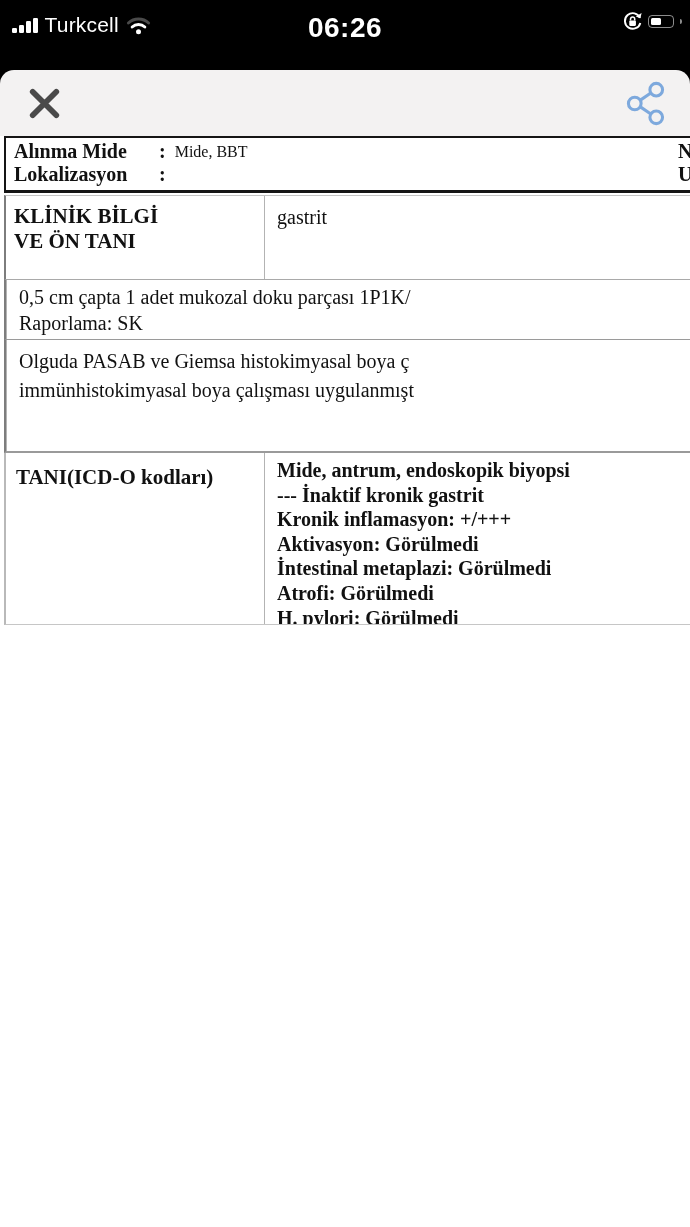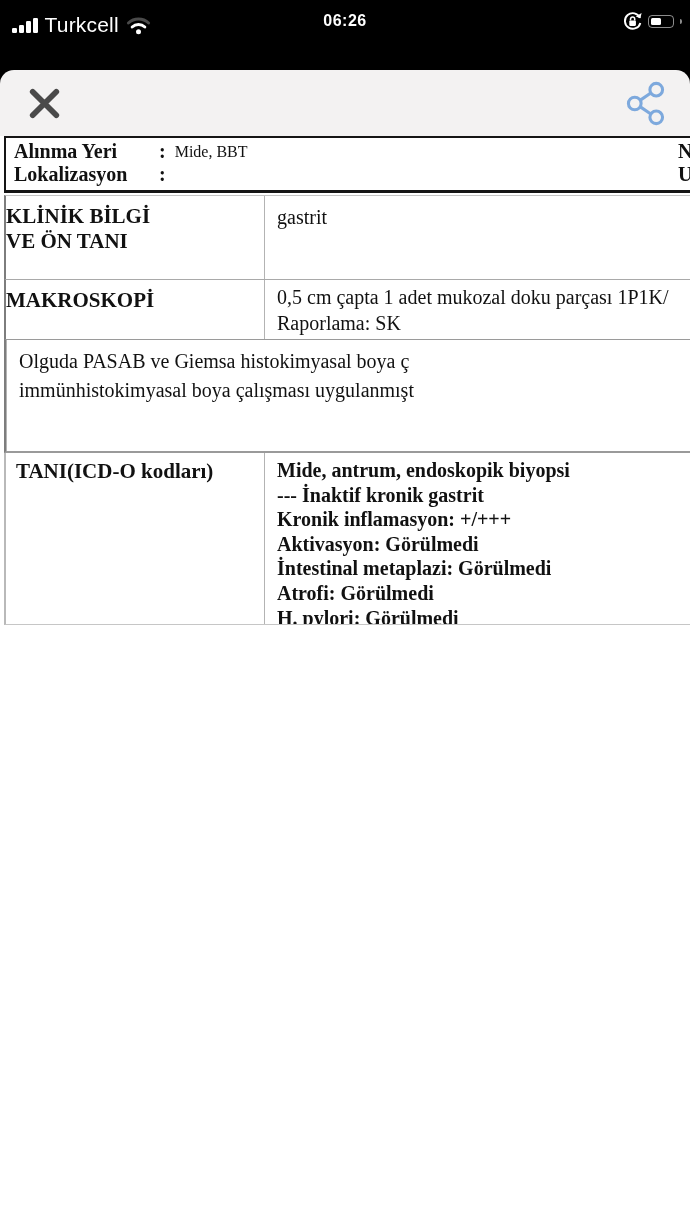--- a/index.html
+++ b/index.html
@@ -16,21 +16,21 @@
     font-family:"Liberation Sans","DejaVu Sans",sans-serif;
   }
   .sb-left { position:absolute; left:12px; top:10px; height:30px; display:flex; align-items:center; gap:7px; }
   .signal { display:flex; align-items:flex-end; gap:2.5px; height:16px; }
   .signal i { display:block; width:4.5px; background:#fff; border-radius:1.2px; }
   .signal i:nth-child(1){height:5px;} .signal i:nth-child(2){height:8.5px;}
   .signal i:nth-child(3){height:12px;} .signal i:nth-child(4){height:15.5px;}
   .carrier { font-size:21px; font-weight:400; letter-spacing:.2px; }
   .sb-time {
     position:absolute; top:12px; left:50%; transform:translateX(-50%);
-    font-size:16px; font-weight:600; letter-spacing:.5px;
+    font-size:28px; font-weight:600; letter-spacing:.5px;
   }
   .sb-right { position:absolute; right:8px; top:11px; display:flex; align-items:center; gap:5px; }
   .battery { position:relative; width:26px; height:13px; border:1.5px solid rgba(255,255,255,.55); border-radius:4px; }
   .battery-fill { position:absolute; left:1.5px; top:1.5px; width:10px; height:7px; background:#fff; border-radius:1.5px; }
   .battery-tip { width:2px; height:5px; background:rgba(255,255,255,.55); border-radius:0 2px 2px 0; margin-left:1px; }
 
   
   .sheet {
     position:absolute; top:70px; left:0; right:0; bottom:0;
     background:#f3f2f2; border-radius:14px 14px 0 0; overflow:hidden;
@@ -54,37 +54,37 @@
   .head-row { display:flex; line-height:23px; }
   .head-label { width:145px; font-weight:700; font-size:20px; }
   .head-colon { font-weight:700; font-size:20px; }
   .head-value { margin-left:9px; font-size:16px; white-space:pre; }
   .edge-frag { position:absolute; left:672px; font-weight:700; font-size:20px; }
   .edge-frag.f0 { top:2px; } .edge-frag.f1 { top:25px; }
 
   .black-sep { height:3px; background:#151515; margin-bottom:2px; }
 
   .trow { position:relative; display:flex; border-left:2px solid #7d7d7d; background:#fff; }
-  .cell-l { width:258px; font-weight:700; white-space:pre; overflow:hidden; }
+  .cell-l { width:258px; font-weight:700; white-space:pre; overflow:hidden; padding-left:8px; }
   .cell-r { flex:1; border-left:1px solid #b3b3b3; padding-left:12px; white-space:pre; overflow:hidden; }
 
   .row-klinik { height:85px; border-top:1px solid #c4c4c4; border-bottom:1px solid #a9a9a9; }
   .row-klinik .cell-l { font-size:21px; line-height:25px; padding-top:8px; }
   .row-klinik .cell-r { font-size:20px; line-height:25px; padding-top:9px; }
 
   .row-makroskopi { height:60px; border-bottom:1px solid #9a9a9a; }
   .row-makroskopi .cell-l { font-size:21px; padding-top:8px; }
   .row-makroskopi .cell-r { font-size:20px; line-height:26px; padding-top:4px; }
 
   .row-uygulanan { height:113px; border-bottom:2px solid #9a9a9a; }
   .row-uygulanan .cell-l { font-size:19px; line-height:23px; padding-top:1px; }
   .row-uygulanan .cell-r { font-size:20px; line-height:29px; padding-top:7px; }
 
   .row-tani { height:172px; border-left-color:#b9b9b9; border-bottom:1px solid #c6c6c6; }
-  .row-tani .cell-l { font-size:21px; padding-top:6px; padding-left:10px; }
+  .row-tani .cell-l { font-size:21px; padding-top:12px; padding-left:10px; }
   .row-tani .cell-r { font-weight:700; font-size:20px; line-height:24.6px; padding-top:5px; }
 </style>
 </head>
 <body>
 
 <div class="screen">
 
   <div class="status-bar">
     <div class="sb-left">
       <span class="signal">
@@ -139,21 +139,21 @@
           </svg>
         </span>
       </button>
     </div>
 
     <div class="document">
       <div class="rtable">
 
         <div class="head-section">
           <div class="head-row">
-            <span class="head-label">Alınma Yeri</span>
+            <span class="head-label">Alınma Mide</span>
             <span class="head-colon">:</span>
             <span class="head-value">Mide, BBT</span>
           </div>
           <div class="head-row">
             <span class="head-label">Lokalizasyon</span>
             <span class="head-colon">:</span>
             <span class="head-value"></span>
           </div>
           <span class="edge-frag f0">N</span>
           <span class="edge-frag f1">U</span>
@@ -161,21 +161,20 @@
 
         <div class="black-sep"></div>
 
         <div class="trow row-klinik">
           <div class="cell-l">KLİNİK BİLGİ
 VE ÖN TANI</div>
           <div class="cell-r">gastrit</div>
         </div>
 
         <div class="trow row-makroskopi">
-          <div class="cell-l">MAKROSKOPİ</div>
           <div class="cell-r">0,5 cm çapta 1 adet mukozal doku parçası 1P1K/
 Raporlama: SK</div>
         </div>
 
         <div class="trow row-uygulanan">
           <div class="cell-r">Olguda PASAB ve Giemsa histokimyasal boya ç
 immünhistokimyasal boya çalışması uygulanmışt</div>
         </div>
 
         <div class="trow row-tani">

